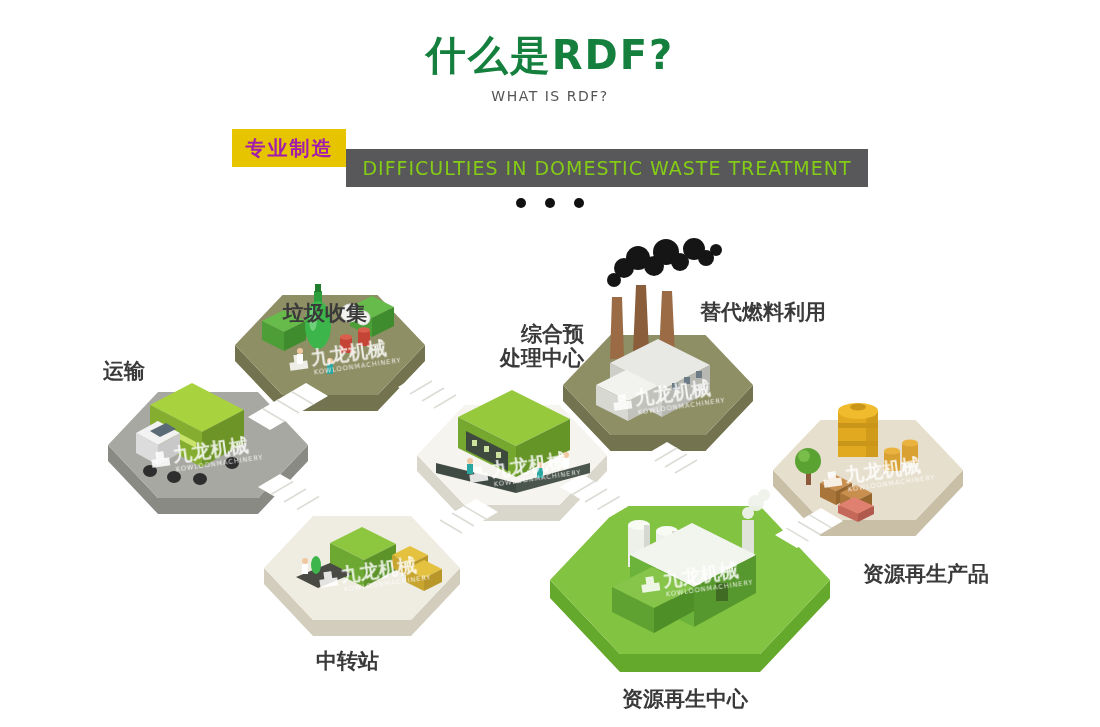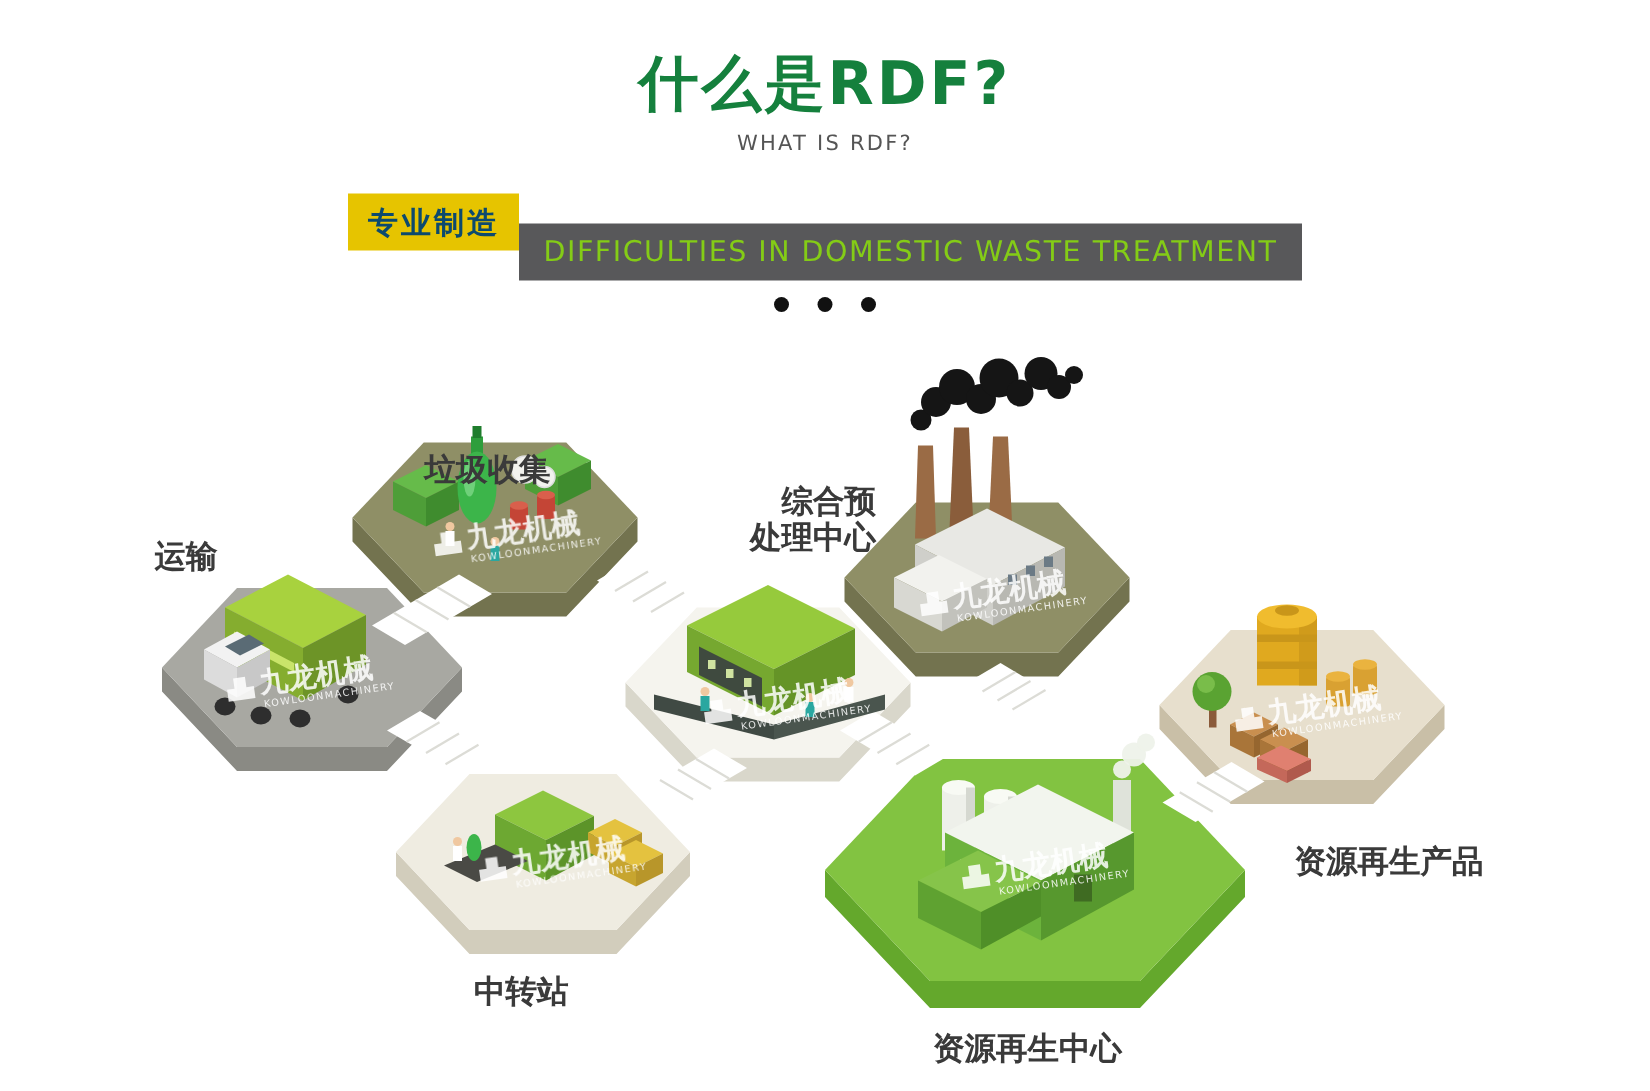--- a/index.html
+++ b/index.html
@@ -3,21 +3,21 @@
 <meta charset="utf-8">
 <style>
   html,body{margin:0;padding:0;background:#fff;}
   .page{position:relative;width:1100px;height:727px;background:#ffffff;overflow:hidden;
         font-family:"DejaVu Sans","Liberation Sans",sans-serif;}
   .title{position:absolute;top:28px;left:0;width:100%;text-align:center;margin:0;
          font-size:40px;font-weight:800;color:#15803d;letter-spacing:2px;}
   .subtitle{position:absolute;top:88px;left:0;width:100%;text-align:center;
             font-size:14px;color:#555;letter-spacing:1.5px;}
   .banner{position:absolute;top:129px;left:0;width:100%;display:flex;justify-content:center;}
-  .banner .tag{background:#e6c400;color:#0c4a6e;font-size:20px;font-weight:700;
+  .banner .tag{background:#e6c400;color:#a21caf;font-size:20px;font-weight:700;
                display:flex;align-items:center;padding:0 13px;height:38px;letter-spacing:2px;}
   .banner .text{background:#58585a;color:#84cc16;font-size:19px;display:flex;align-items:center;
                 padding:0 16px;height:38px;letter-spacing:1px;margin-top:20px;}
   .dots{position:absolute;top:198px;left:0;width:100%;display:flex;justify-content:center;gap:19px;}
   .dot{width:10px;height:10px;border-radius:50%;background:#111;}
   .scene{position:absolute;top:225px;left:0;}
   .label{position:absolute;font-size:21px;font-weight:700;color:#3a3a3a;white-space:pre-line;}
   .lbl-transport{left:103px;top:357px;}
   .lbl-collection{left:283px;top:253px;margin-top:46px;}
   .lbl-pretreatment{left:452px;top:322px;width:132px;text-align:right;line-height:24px;}
@@ -332,16 +332,17 @@
         <text class="wm-en" x="23" y="25">KOWLOONMACHINERY</text>
       </g>
     </g>
   </svg>
 
   <div class="label lbl-transport">运输</div>
   <div class="label lbl-collection">垃圾收集</div>
   <div class="label lbl-transfer">中转站</div>
   <div class="label lbl-pretreatment">综合预
 处理中心</div>
+  <div class="label lbl-fuel">替代燃料利用</div>
   <div class="label lbl-regeneration">资源再生中心</div>
   <div class="label lbl-products">资源再生产品</div>
 
 </div>
 
 </body></html>

